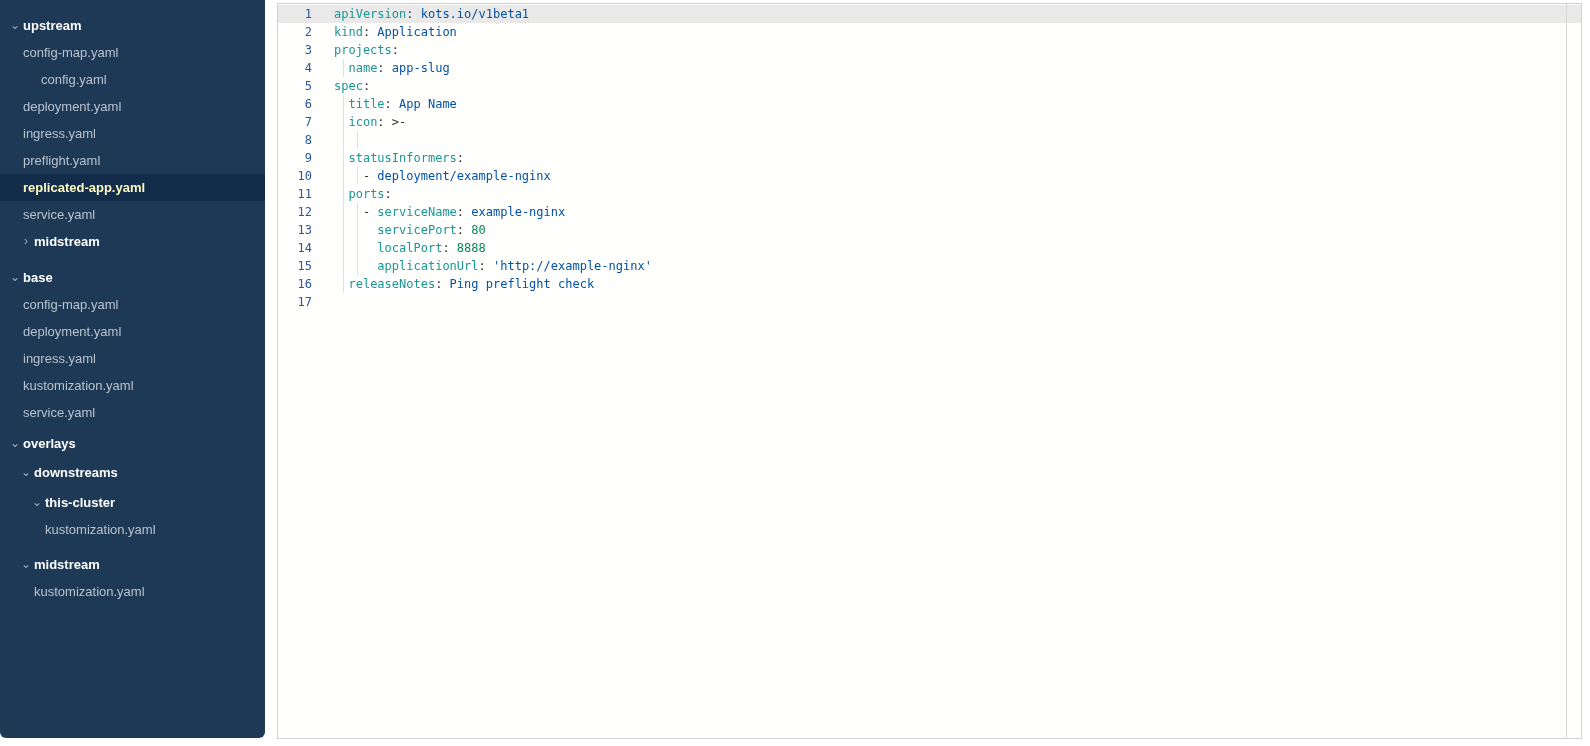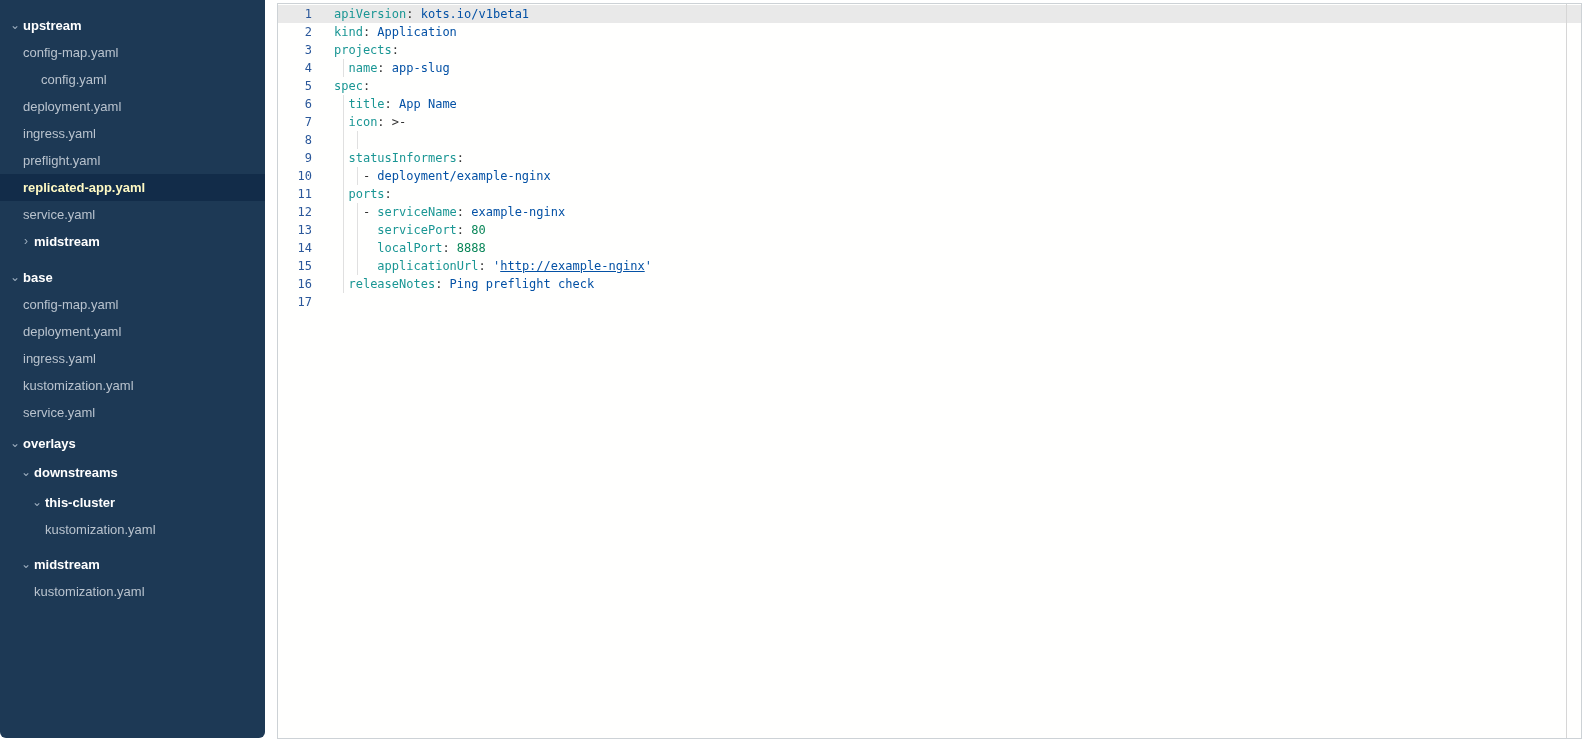--- a/index.html
+++ b/index.html
@@ -33,21 +33,21 @@
   .line{display:flex;height:18px;line-height:18px;}
   .line.hl{background:var(--line-highlight);}
   .ln{width:34px;flex:0 0 34px;text-align:right;color:var(--line-number);user-select:none;}
   .code{position:relative;flex:1;padding-left:22px;white-space:pre;color:#333;}
   .guide{position:absolute;top:0;bottom:0;width:1px;background:var(--indent-guide);}
   .tk{color:var(--yaml-key);}
   .tp{color:var(--punctuation);}
   .tv{color:var(--yaml-value);}
   .tn{color:var(--yaml-number);}
   .tl{color:var(--link);text-decoration:underline;}
-  .tu{color:var(--yaml-value);text-decoration:underline;}
+  .tu{color:var(--yaml-value);}
   .overview-ruler{position:absolute;top:0;bottom:0;right:14px;width:1px;
     background:#d6d6d6;z-index:5;}
 </style>
 </head>
 <body>
 
 <div class="stage">
 
   <nav class="sidebar">
       <div class="s-item folder" style="padding-left: 23px;">

